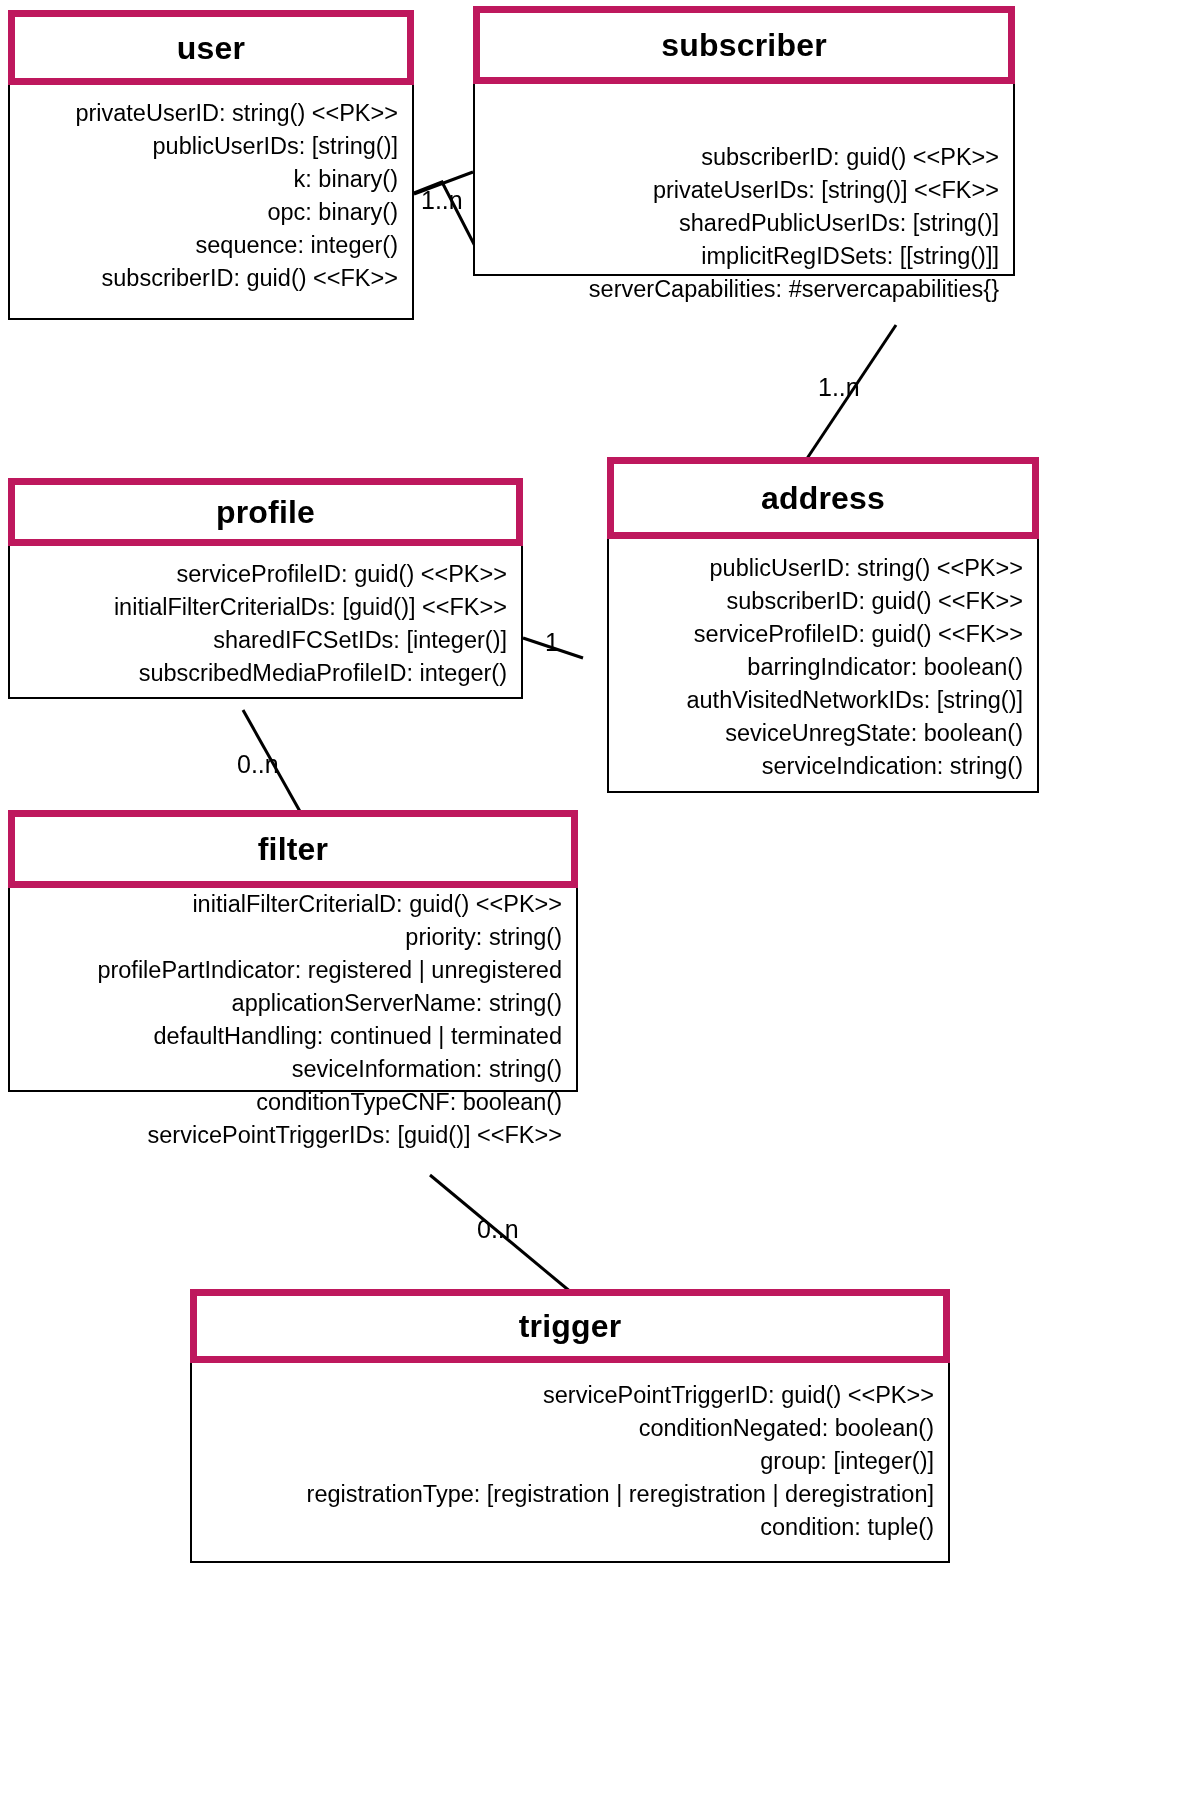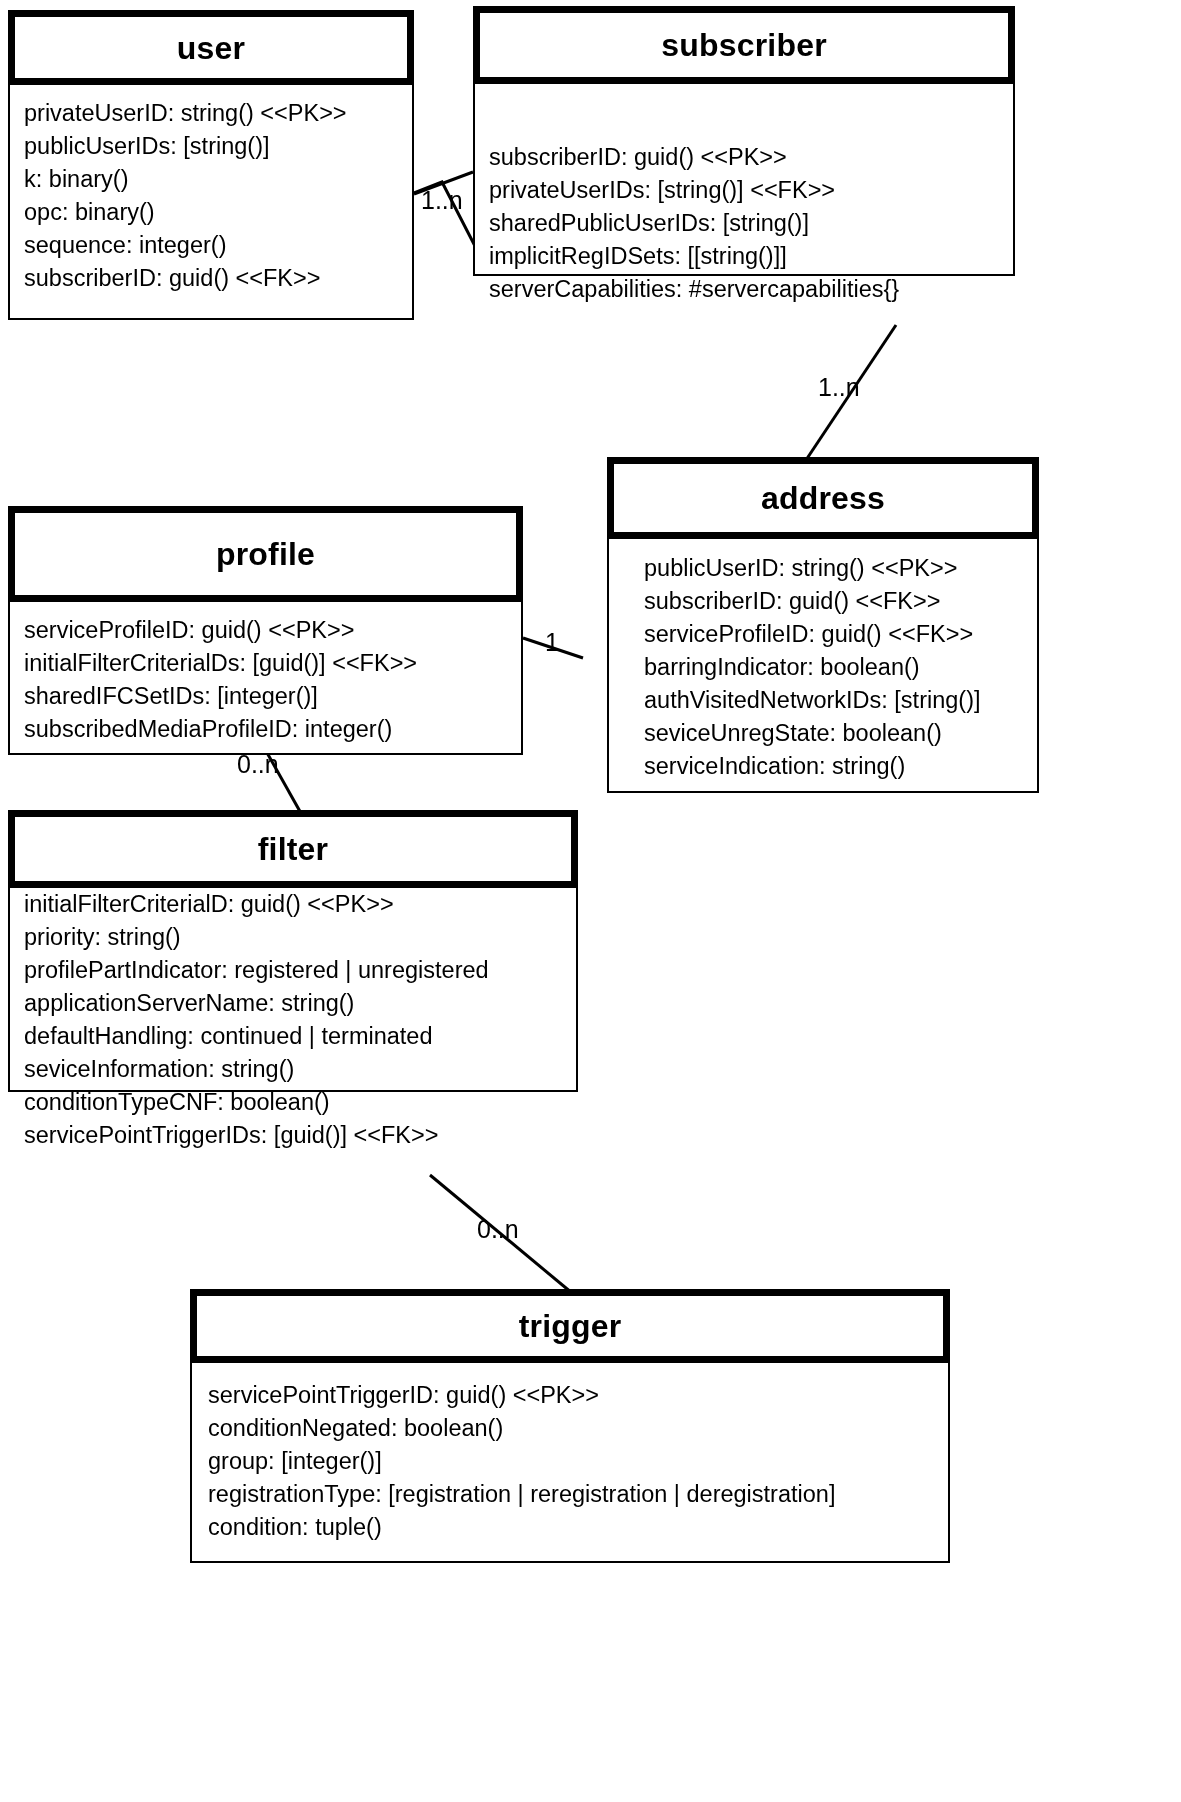--- a/index.html
+++ b/index.html
@@ -16,40 +16,41 @@
     overflow: hidden;
   }
   
   .uml-class {
     position: absolute;
     box-sizing: border-box;
     background: #ffffff;
   }
   .uml-header {
     box-sizing: border-box;
-    border: 7px solid #000000;
+    border: 7px solid #be185d;
     background: #ffffff;
     display: flex;
     align-items: center;
     justify-content: center;
   }
   .uml-title {
     font-weight: bold;
     font-size: 32px;
     color: #000000;
     letter-spacing: 0.2px;
     line-height: 1;
     text-align: center;
   }
   .uml-body {
     box-sizing: border-box;
     border: 2px solid #000000;
     border-top: none;
     background: #ffffff;
     padding: 10px 14px 12px 14px;
+    text-align: right;
   }
   .uml-attr {
     font-size: 23.5px;
     color: #000000;
     line-height: 33px;
     white-space: nowrap;
   }
   
   .edge-layer {
     position: absolute;
@@ -115,21 +116,21 @@
     <div class="uml-body" style="height:192px; padding-top:57px;">
       <div class="uml-attr">subscriberID: guid() &lt;&lt;PK&gt;&gt;</div>
       <div class="uml-attr">privateUserIDs: [string()] &lt;&lt;FK&gt;&gt;</div>
       <div class="uml-attr">sharedPublicUserIDs: [string()]</div>
       <div class="uml-attr">implicitRegIDSets: [[string()]]</div>
       <div class="uml-attr">serverCapabilities: #servercapabilities{}</div>
     </div>
   </div>
 
   <div class="uml-class" style="left:8px; top:478px; width:515px;">
-    <div class="uml-header" style="height:96px;margin-top:28px;">
+    <div class="uml-header" style="height:68px;">
       <span class="uml-title">profile</span>
     </div>
     <div class="uml-body" style="height:153px; padding-top:12px;">
       <div class="uml-attr">serviceProfileID: guid() &lt;&lt;PK&gt;&gt;</div>
       <div class="uml-attr">initialFilterCriterialDs: [guid()] &lt;&lt;FK&gt;&gt;</div>
       <div class="uml-attr">sharedIFCSetIDs: [integer()]</div>
       <div class="uml-attr">subscribedMediaProfileID: integer()</div>
     </div>
   </div>
 

